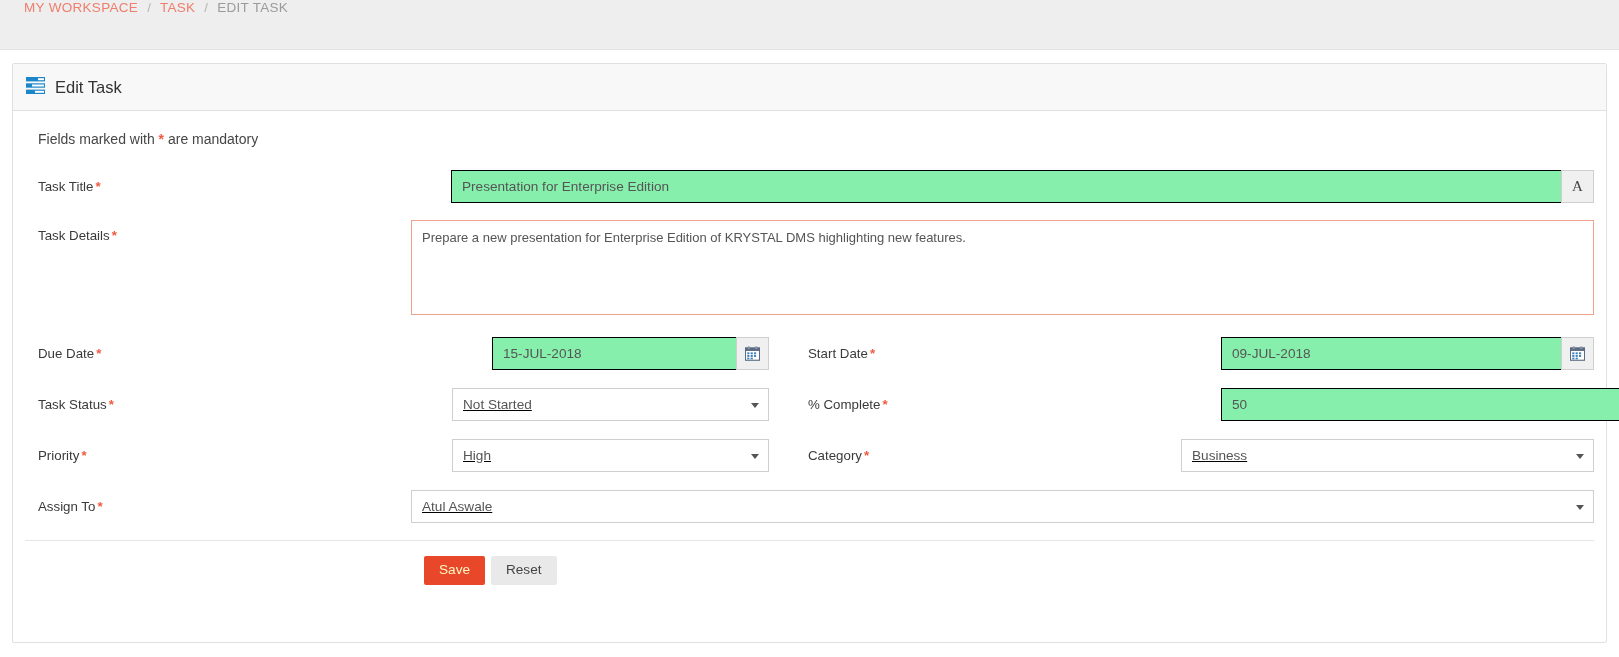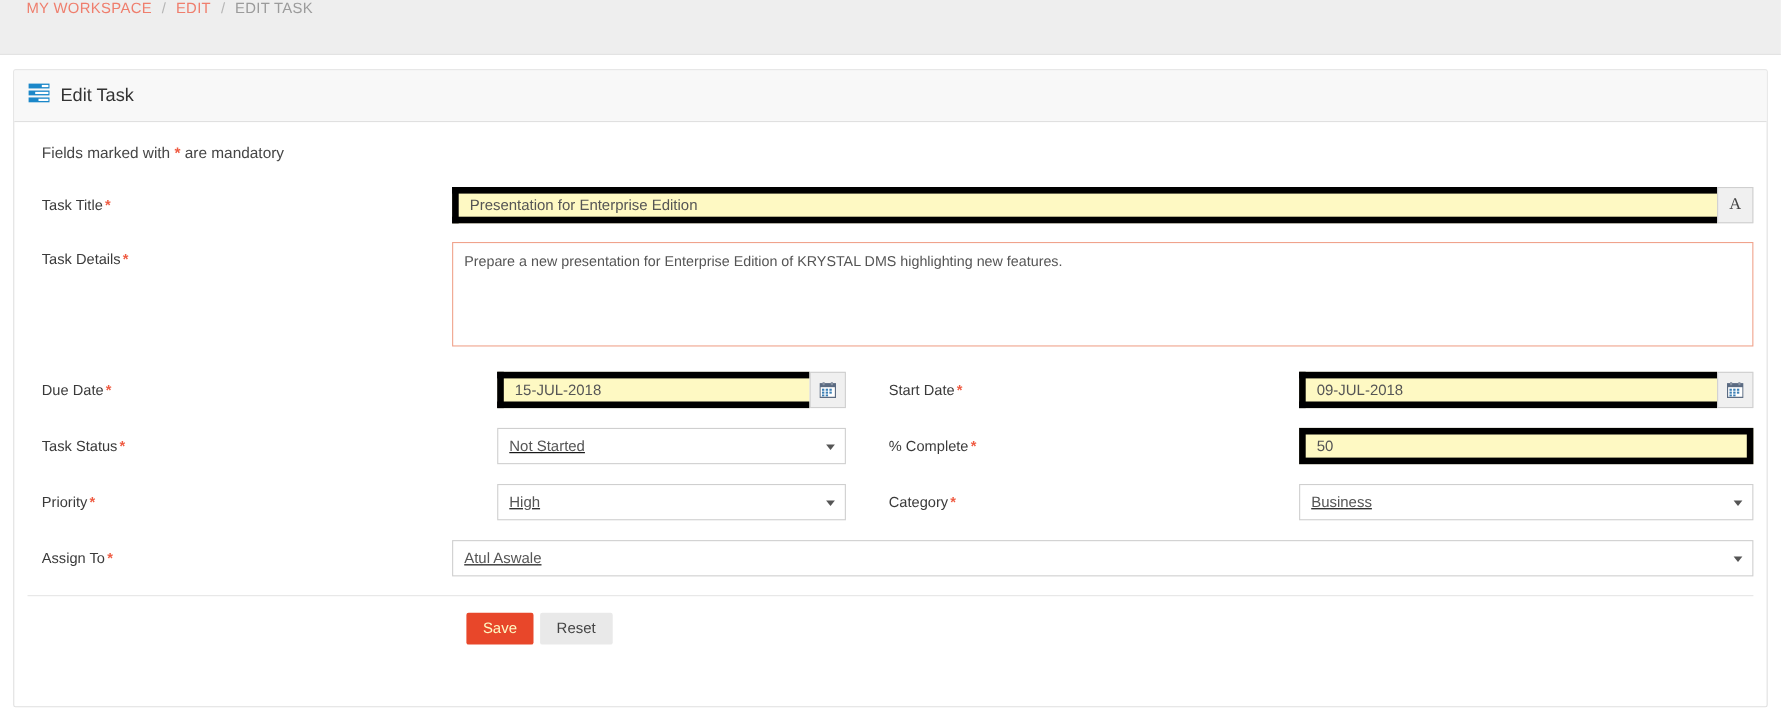--- a/index.html
+++ b/index.html
@@ -83,29 +83,30 @@
   .lbl.second {
     width: 386px; flex: 0 0 386px;
     padding-left: 13px;
   }
 
   .ctrl { flex: 1; min-width: 0; }
 
   input.txt, .fauxinput {
     width: 100%;
     height: 33px;
-    border: 6px solid #000000;
-    background: #fef9c3;
+    border: 1px solid #000000;
+    background: #86efac;
     font-family: "Liberation Sans", sans-serif;
     font-size: 13.6px;
     color: #555555;
     padding: 0 10px;
     outline: none;
     border-radius: 0;
     line-height: 31px;
+    margin-left: 40px;
   }
 
   
   .igroup { display: flex; width: 100%; }
   .igroup input.txt { flex: 1; border-right: none; }
   .addon {
     width: 33px; height: 33px;
     border: 1px solid #cfcfcf;
     background: #f0f0f0;
     display: flex; align-items: center; justify-content: center;
@@ -185,21 +186,21 @@
   }
   .btn-save { background: #e8472a; color: #fef9c3; }
   .btn-reset { background: #e9e9e9; color: #444444; }
 </style>
 </head>
 <body>
 
 <div class="breadcrumb-bar">
   <a class="crumb" href="#">MY WORKSPACE</a>
   <span class="crumb-sep">/</span>
-  <a class="crumb" href="#">EDIT</a>
+  <a class="crumb" href="#">TASK</a>
   <span class="crumb-sep">/</span>
   <span class="crumb current">EDIT TASK</span>
 </div>
 
 <div class="panel">
 
   <div class="panel-head">
     <span class="list-icon">
       <svg width="21" height="21" viewBox="0 0 21 21" xmlns="http://www.w3.org/2000/svg">
         <rect x="1" y="2" width="19" height="4.4" fill="#1b87c9"></rect>

